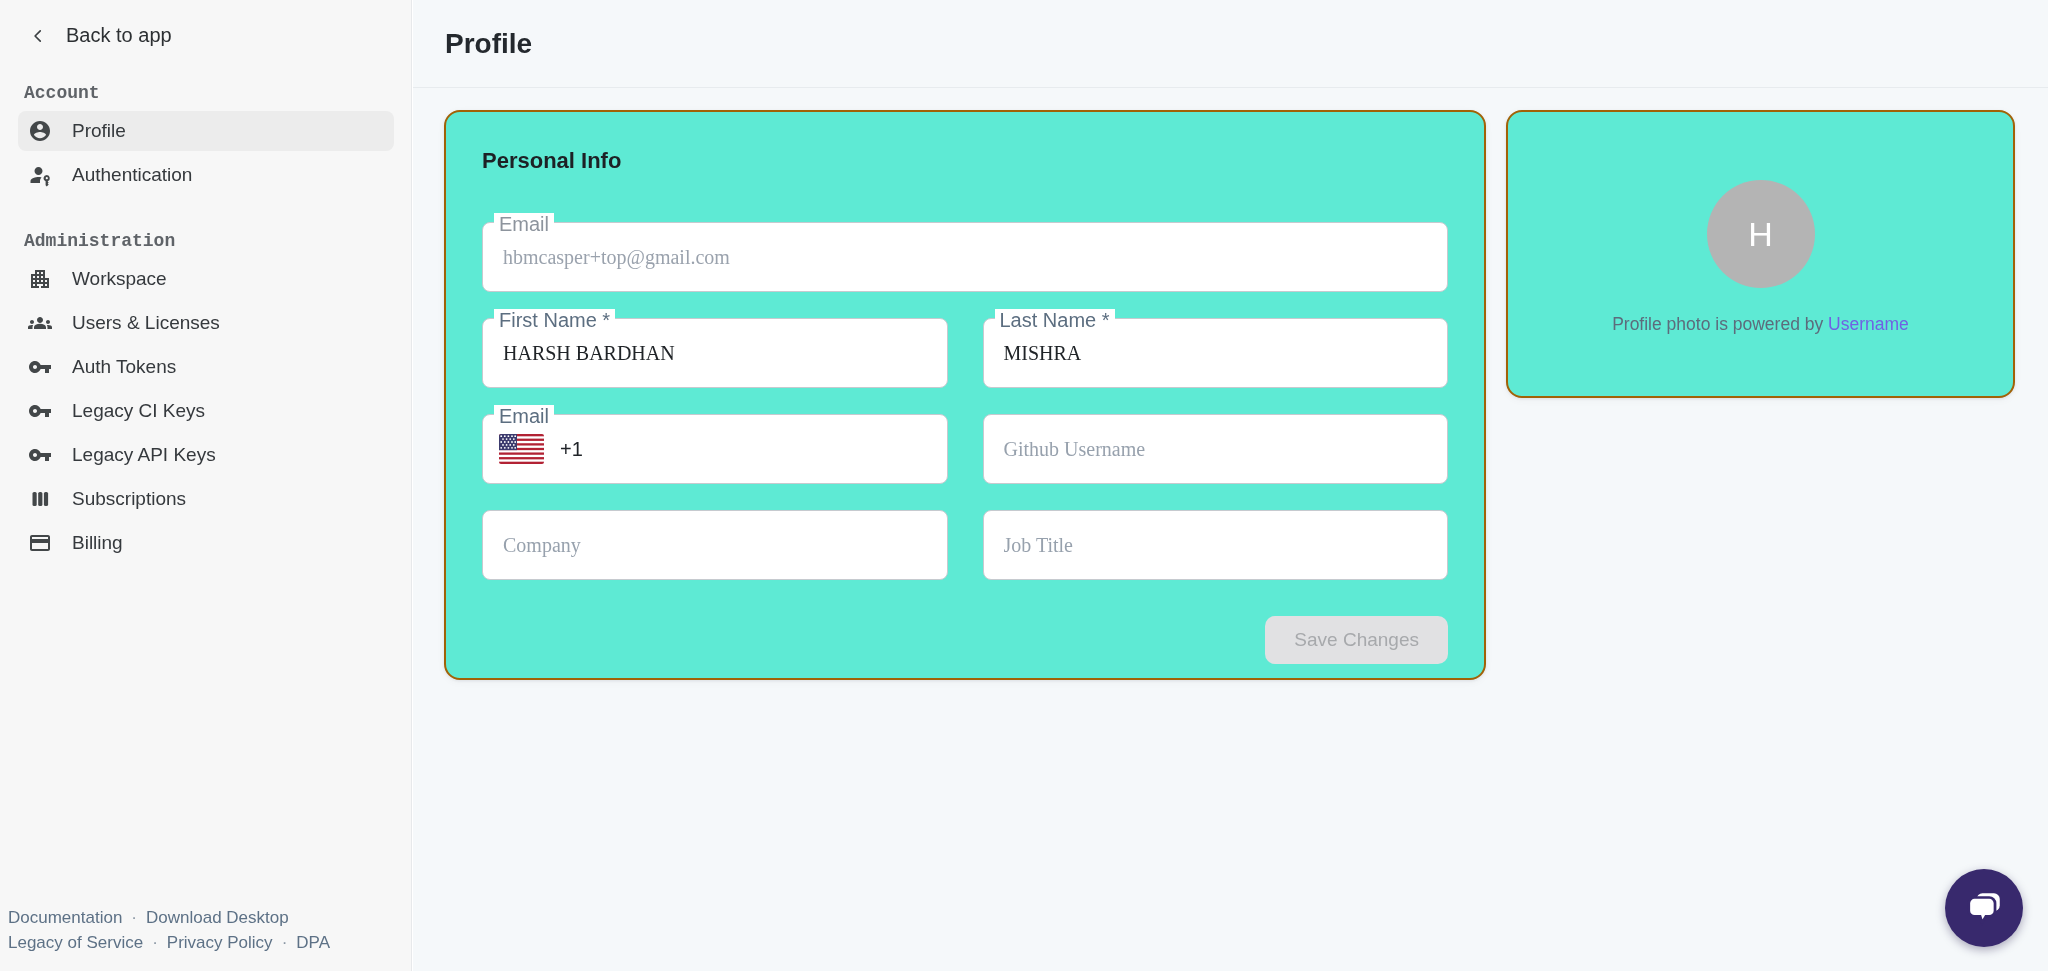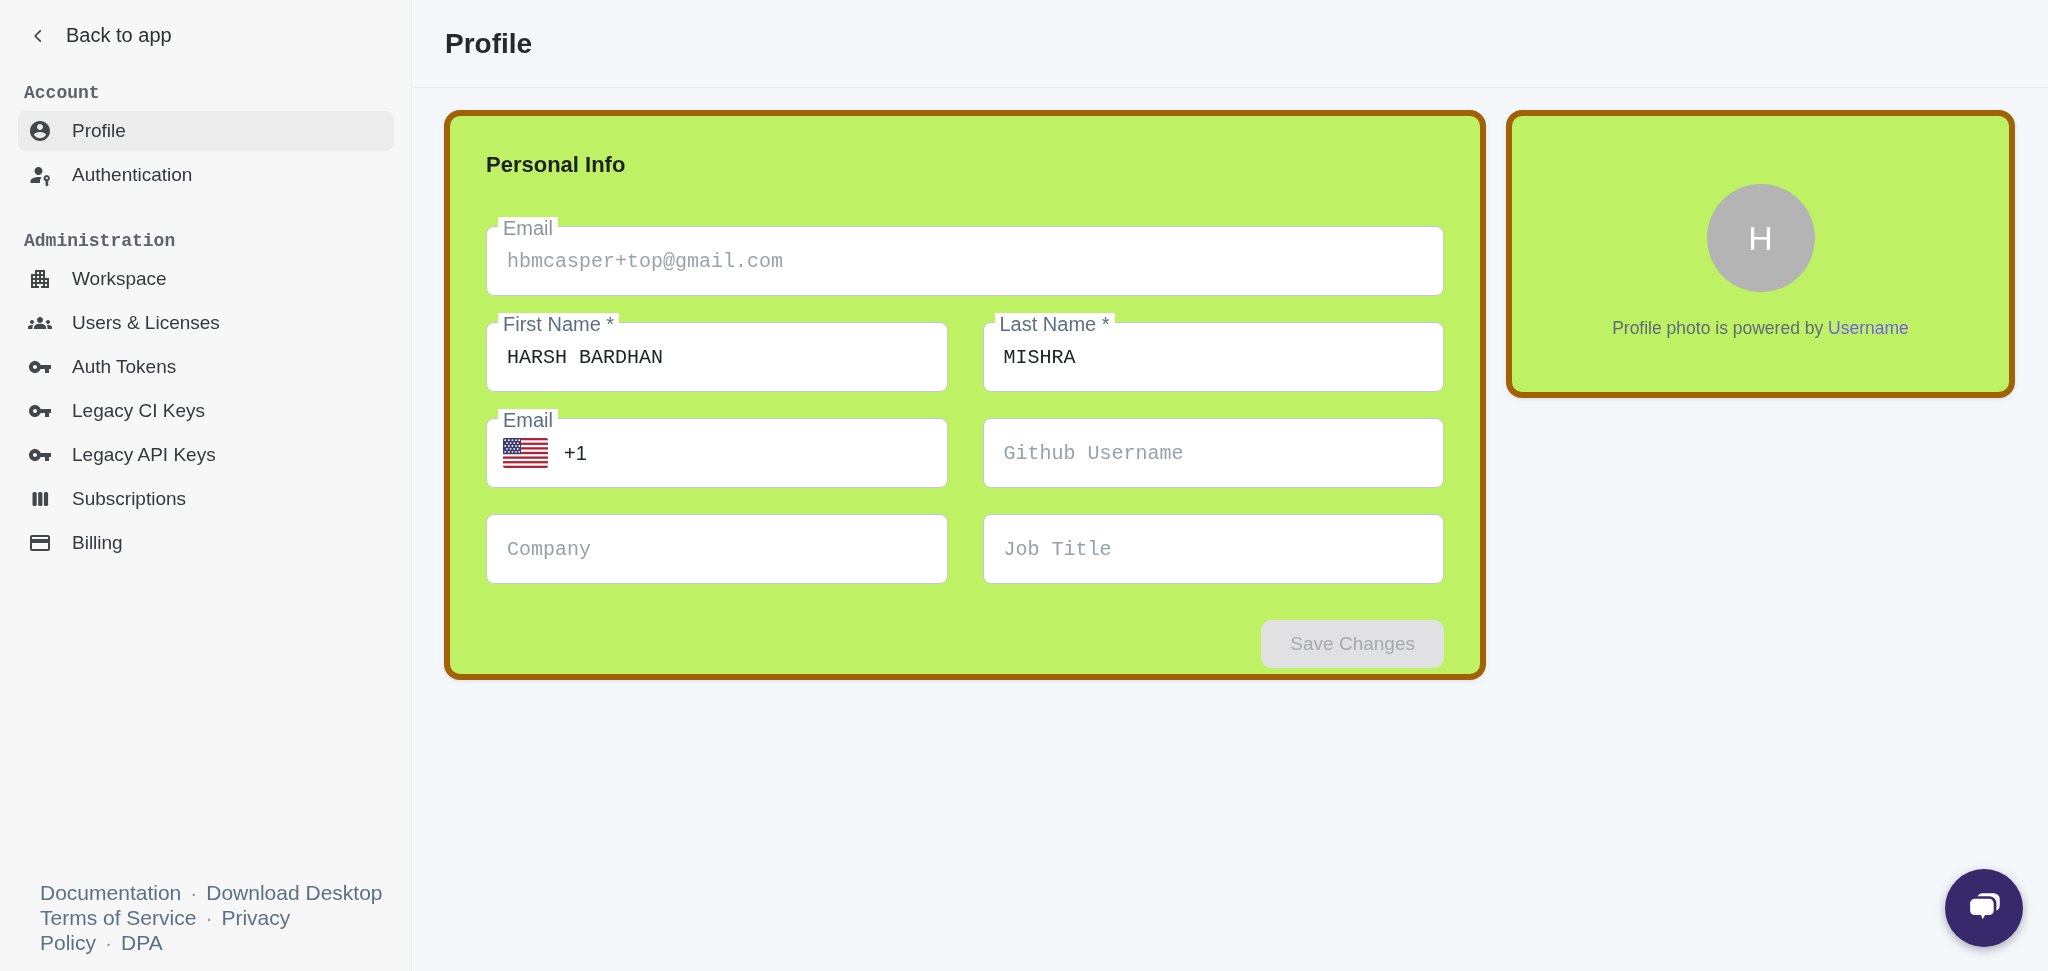--- a/index.html
+++ b/index.html
@@ -12,43 +12,43 @@
              background:#f7f7f7; border-right:1px solid #e7e9eb; }
   .back-row { display:flex; align-items:center; gap:18px; margin:24px 0 0 28px;
               font-size:20px; color:#2d3033; cursor:pointer; }
   .back-row svg { display:block; }
   .section-label { margin:36px 24px 8px 24px; font-size:18px; font-weight:bold; color:#5f6368;font-family:Liberation Mono, monospace; }
   .nav-item { display:flex; align-items:center; gap:20px; height:40px; margin:4px 17px 4px 18px;
               padding:0 10px; border-radius:8px; font-size:19px; color:#35393d; cursor:pointer; }
   .nav-item.active { background:#ececec; }
   .nav-item .icon { width:24px; height:24px; flex:0 0 24px; }
   .nav-item .icon svg { width:24px; height:24px; fill:#434749; display:block; }
-  .sidebar-footer { position:absolute; left:40px; bottom:16px; font-size:21px;
+  .sidebar-footer { position:absolute; left:8px; bottom:16px; font-size:17px;
                     color:#5d7186; line-height:25px; }
   .sidebar-footer a { color:#5d7186; text-decoration:none; cursor:pointer; }
   .sidebar-footer .dot { margin:0 9px; color:#8b97a4; }
 
   
   .main { position:absolute; left:413px; top:0; width:1635px; height:971px; background:#f5f8fa; }
   .main-header { height:88px; border-bottom:1px solid #e7ebee; display:flex; align-items:center;
                  padding-left:32px; }
   .main-header h1 { margin:0; font-size:28px; font-weight:bold; color:#24292e; }
   .content { position:relative; height:883px; }
 
-  .card { background:#bef264; border:6px solid #a16207; border-radius:16px;
+  .card { background:#5eead4; border:2px solid #a16207; border-radius:16px;
           box-shadow:0 1px 3px rgba(20,30,40,.08), 0 2px 8px rgba(20,30,40,.04); }
   .personal-card { position:absolute; left:31px; top:22px; width:1042px; height:570px; padding:36px; }
   .personal-card h2 { margin:0; font-size:22px; font-weight:bold; color:#1d2125; }
 
   .field { position:relative; height:70px; border:1px solid #c6cacf; border-radius:8px; background:#fff; }
   .flabel { position:absolute; top:-10px; left:11px; background:#fff; padding:0 5px;
             font-size:20px; color:#5c6e80; white-space:nowrap; }
   .field input { position:absolute; left:0; top:0; width:100%; height:100%;
                  border:none; outline:none; background:transparent; padding:0 20px;
-                 font-size:20px; color:#202428; font-family:Liberation Mono, monospace; }
+                 font-size:20px; color:#202428; font-family:Liberation Serif, serif; }
   .field input::placeholder { color:#97a1ad; opacity:1; }
   .field.disabled .flabel { color:#8d949d; }
   .field.disabled input { color:#9aa2ad; -webkit-text-fill-color:#9aa2ad; }
   .email-row { margin-top:48px; }
   .row { display:flex; gap:35px; margin-top:26px; }
   .row .field { flex:1; }
   .phone-inner { display:flex; align-items:center; gap:16px; height:100%; padding:0 16px; }
   .phone-inner .flag { display:block; width:45px; height:30px; border-radius:2px; overflow:hidden; }
   .phone-inner .dial { font-size:20px; color:#202428; }
   .actions { display:flex; justify-content:flex-end; margin-top:36px; }
@@ -170,21 +170,21 @@
           </svg>
       </span>
       <span>Billing</span>
     </div>
 
     <div class="sidebar-footer">
       <div class="footer-line">
         <a>Documentation</a><span class="dot">·</span><a>Download Desktop</a>
       </div>
       <div class="footer-line">
-        <a>Terms of Service</a><span class="dot">·</span><a>Privacy Policy</a><span class="dot">·</span><a>DPA</a>
+        <a>Legacy of Service</a><span class="dot">·</span><a>Privacy Policy</a><span class="dot">·</span><a>DPA</a>
       </div>
     </div>
   </aside>
 
   <div class="main">
     <div class="main-header">
       <h1>Profile</h1>
     </div>
 
     <div class="content">

